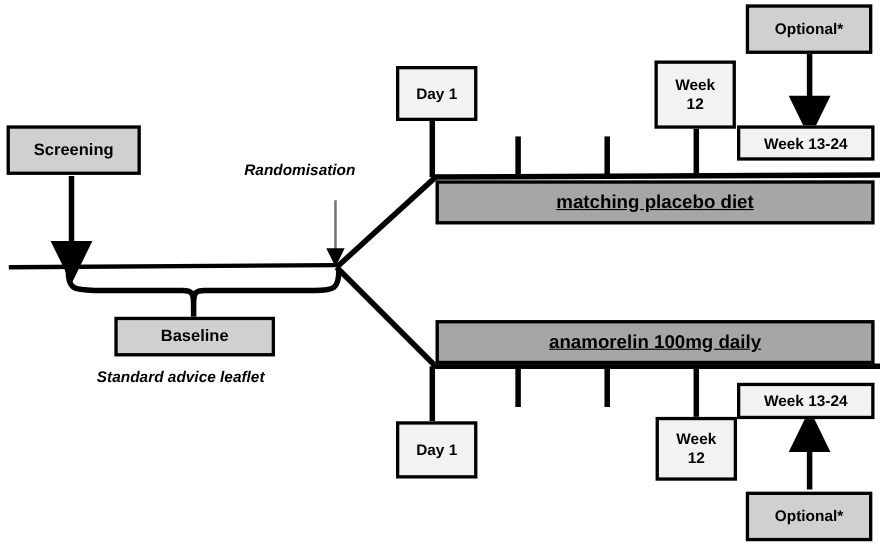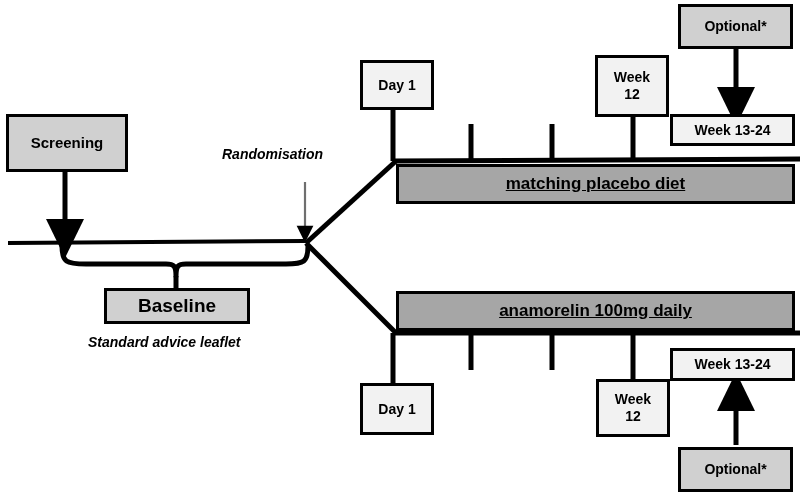--- a/index.html
+++ b/index.html
@@ -116,23 +116,23 @@
 
     <g>
       <path d="M736,49 L736,106" stroke="#000000" stroke-width="5" fill="none" marker-end="url(#ah-black)"></path>
     </g>
 
     <g>
       <path d="M736,445 L736,392" stroke="#000000" stroke-width="5" fill="none" marker-end="url(#ah-black)"></path>
     </g>
   </svg>
 
-  <div class="box gray" style="left:6px;top:114px;width:122px;height:58px;font-size:15px;">Screening</div>
+  <div class="box gray" style="left:6px;top:114px;width:122px;height:45px;font-size:15px;">Screening</div>
 
-  <div class="box gray" style="left:104px;top:288px;width:146px;height:36px;font-size:19px;">Baseline</div>
+  <div class="box gray" style="left:104px;top:288px;width:146px;height:36px;font-size:15px;">Baseline</div>
 
   <div class="ital" style="left:88px;top:333px;width:180px;font-size:14px;font-style:italic;">Standard advice leaflet</div>
 
   <div class="ital" style="left:222px;top:145px;width:168px;font-size:14px;">Randomisation</div>
 
   <div class="box light" style="left:360px;top:60px;width:74px;height:50px;font-size:14px;">Day 1</div>
 
   <div class="box light" style="left:595px;top:55px;width:74px;height:62px;font-size:14px;">Week
 12</div>
 

